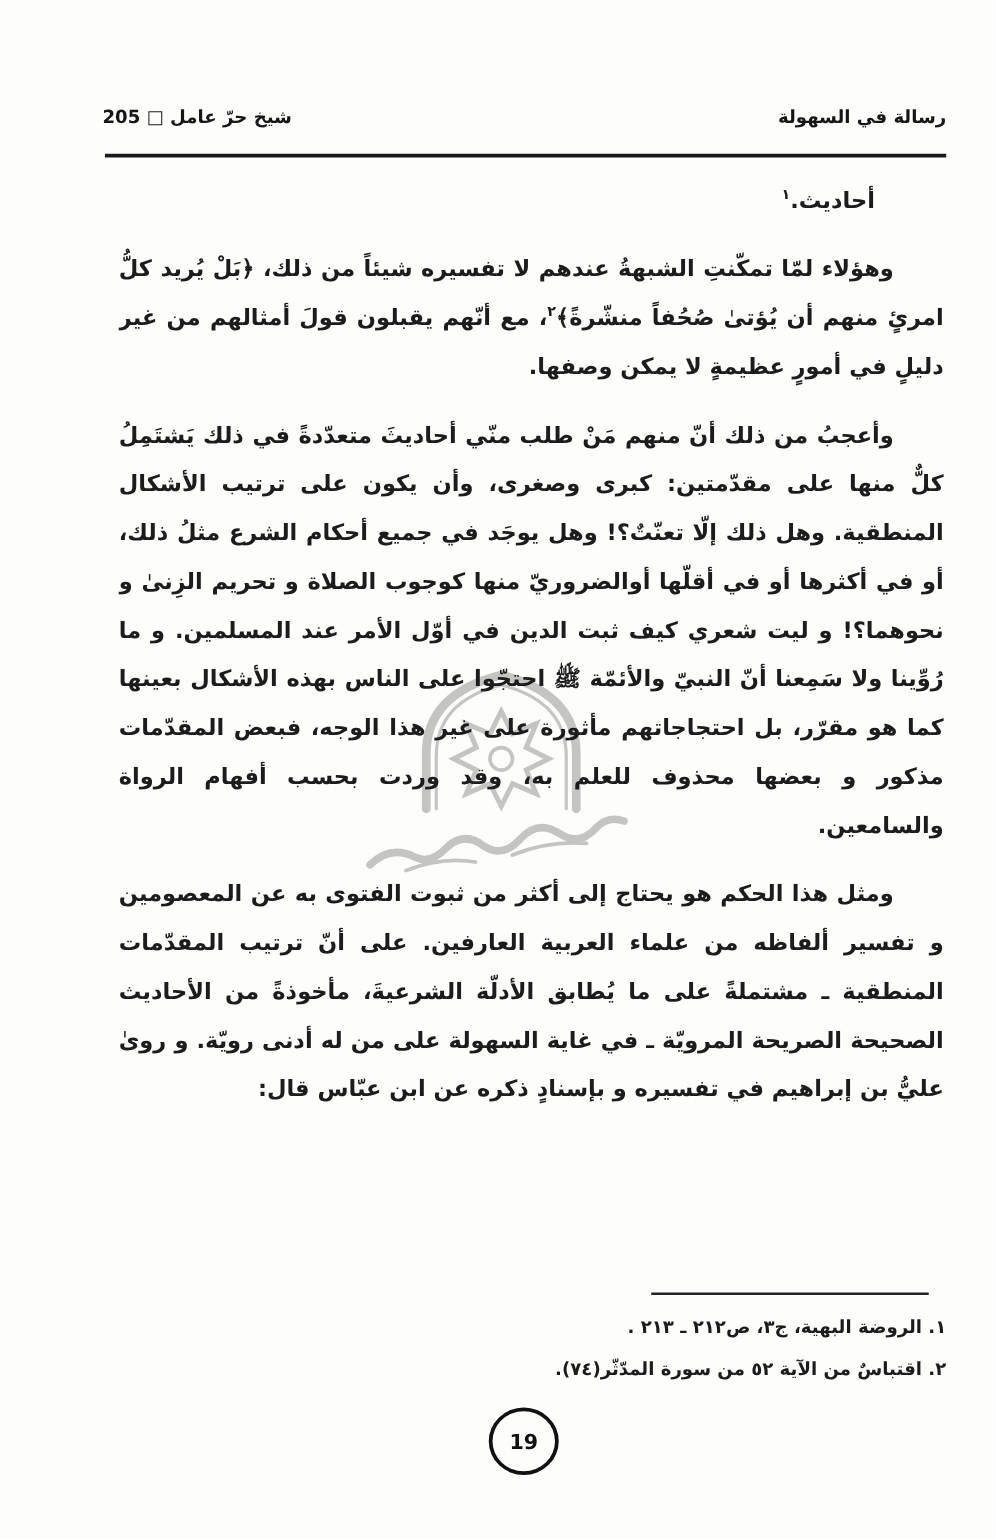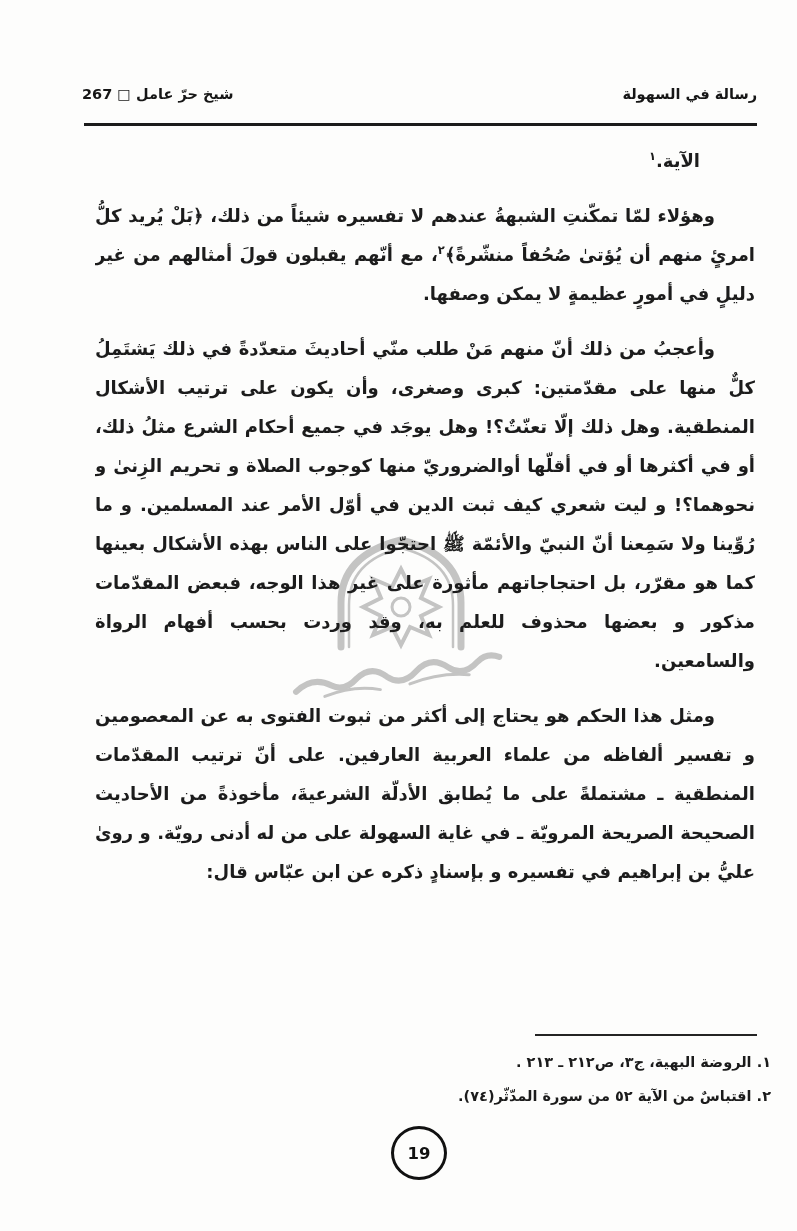--- a/index.html
+++ b/index.html
@@ -34,42 +34,42 @@
   .indent{text-indent:40px;}
   .quote-block{margin:18px 34px 0 22px;}
   sup{font-size:11.5px;font-weight:bold;line-height:0;}
   
   .watermark{
     position:absolute;top:527px;left:283px;width:238px;height:172px;
     z-index:0;opacity:.8;pointer-events:none;
   }
   
   .footnotes{
-    position:absolute;top:1034px;right:26px;left:95px;
+    position:absolute;top:1034px;right:40px;left:95px;
     font-size:14.5px;font-weight:bold;line-height:34px;
     text-align:right;color:#1b1b1b;z-index:1;
   }
   .fn-rule{width:222px;height:2px;background:#242424;margin:0 14px 9px 0;}
   .footnotes p{margin:0;}
   
   .page-number{
     position:absolute;top:1126px;left:391px;width:50px;height:48px;
     border:3px solid #111;border-radius:50%;
     display:flex;align-items:center;justify-content:center;
     font-size:16.5px;font-weight:bold;color:#111;z-index:1;
   }
 </style>
 </head>
 <body>
 
 <div class="scan-page">
 
   <div class="page-header">
     <span>رسالة في السهولة</span>
-    <span>شيخ حرّ عامل □ 267</span>
+    <span>شيخ حرّ عامل □ 205</span>
   </div>
   <div class="header-rule"></div>
 
   <svg class="watermark" viewBox="0 0 238 172">
     <g stroke="#b6b6b6" fill="none" stroke-linecap="round">
 
       <path d="M58,120 L58,76 Q58,28 118,13 Q178,28 178,76 L178,120" stroke-width="7"></path>
       <path d="M66,120 L66,78 Q66,34 118,21 Q170,34 170,78 L170,120" stroke-width="2.5"></path>
 
       <g>
@@ -79,21 +79,21 @@
 
       <g transform="rotate(-7 118 150)">
         <path d="M12,152 Q30,138 48,150 Q60,158 74,146 Q90,134 104,148 Q118,160 134,146 Q150,132 166,146 Q180,158 196,144 Q206,136 218,142" stroke-width="6"></path>
         <path d="M40,160 Q70,152 96,160 M126,158 Q156,150 186,156" stroke-width="3"></path>
       </g>
     </g>
   </svg>
 
   <div class="content">
 
-    <p class="continuation"><span>الآية.</span><sup>١</sup></p>
+    <p class="continuation"><span>أحاديث.</span><sup>١</sup></p>
 
     <p class="indent"><span>وهؤلاء لمّا تمكّنتِ الشبهةُ عندهم لا تفسيره شيئاً من ذلك، ﴿بَلْ يُريد كلُّ امرئٍ منهم أن يُؤتىٰ صُحُفاً منشّرةً﴾</span><sup>٢</sup><span>، مع أنّهم يقبلون قولَ أمثالهم من غير دليلٍ في أمورٍ عظيمةٍ لا يمكن وصفها.</span></p>
 
     <p class="indent">وأعجبُ من ذلك أنّ منهم مَنْ طلب منّي أحاديثَ متعدّدةً في ذلك يَشتَمِلُ كلٌّ منها على مقدّمتين: كبرى وصغرى، وأن يكون على ترتيب الأشكال المنطقية. وهل ذلك إلّا تعنّتٌ؟! وهل يوجَد في جميع أحكام الشرع مثلُ ذلك، أو في أكثرها أو في أقلّها أوالضروريّ منها كوجوب الصلاة و تحريم الزِنىٰ و نحوهما؟! و ليت شعري كيف ثبت الدين في أوّل الأمر عند المسلمين. و ما رُوِّينا ولا سَمِعنا أنّ النبيّ والأئمّة ﷺ احتجّوا على الناس بهذه الأشكال بعينها كما هو مقرّر، بل احتجاجاتهم مأثورة على غير هذا الوجه، فبعض المقدّمات مذكور و بعضها محذوف للعلم به، وقد وردت بحسب أفهام الرواة والسامعين.</p>
 
     <p class="indent">ومثل هذا الحكم هو يحتاج إلى أكثر من ثبوت الفتوى به عن المعصومين و تفسير ألفاظه من علماء العربية العارفين. على أنّ ترتيب المقدّمات المنطقية ـ مشتملةً على ما يُطابق الأدلّة الشرعيةَ، مأخوذةً من الأحاديث الصحيحة الصريحة المرويّة ـ في غاية السهولة على من له أدنى رويّة. و روىٰ عليُّ بن إبراهيم في تفسيره و بإسنادٍ ذكره عن ابن عبّاس قال:</p>
 
 
   </div>
 

